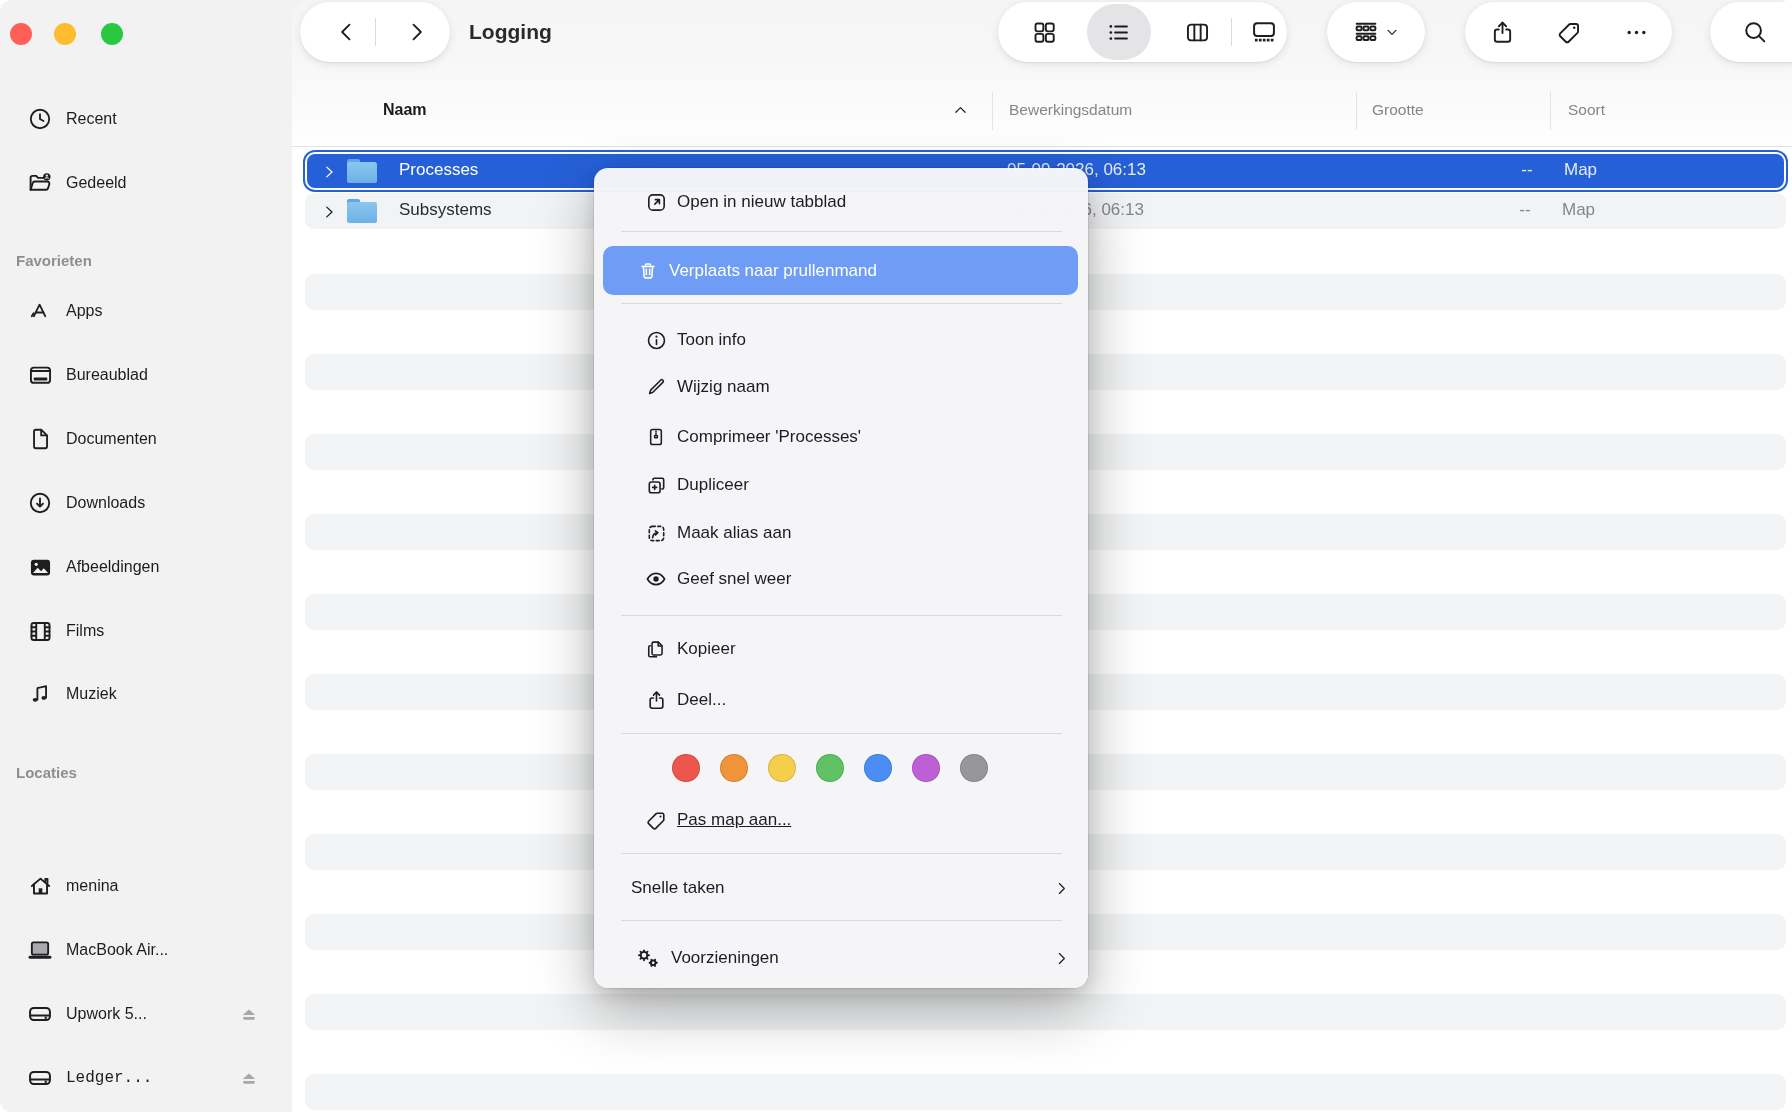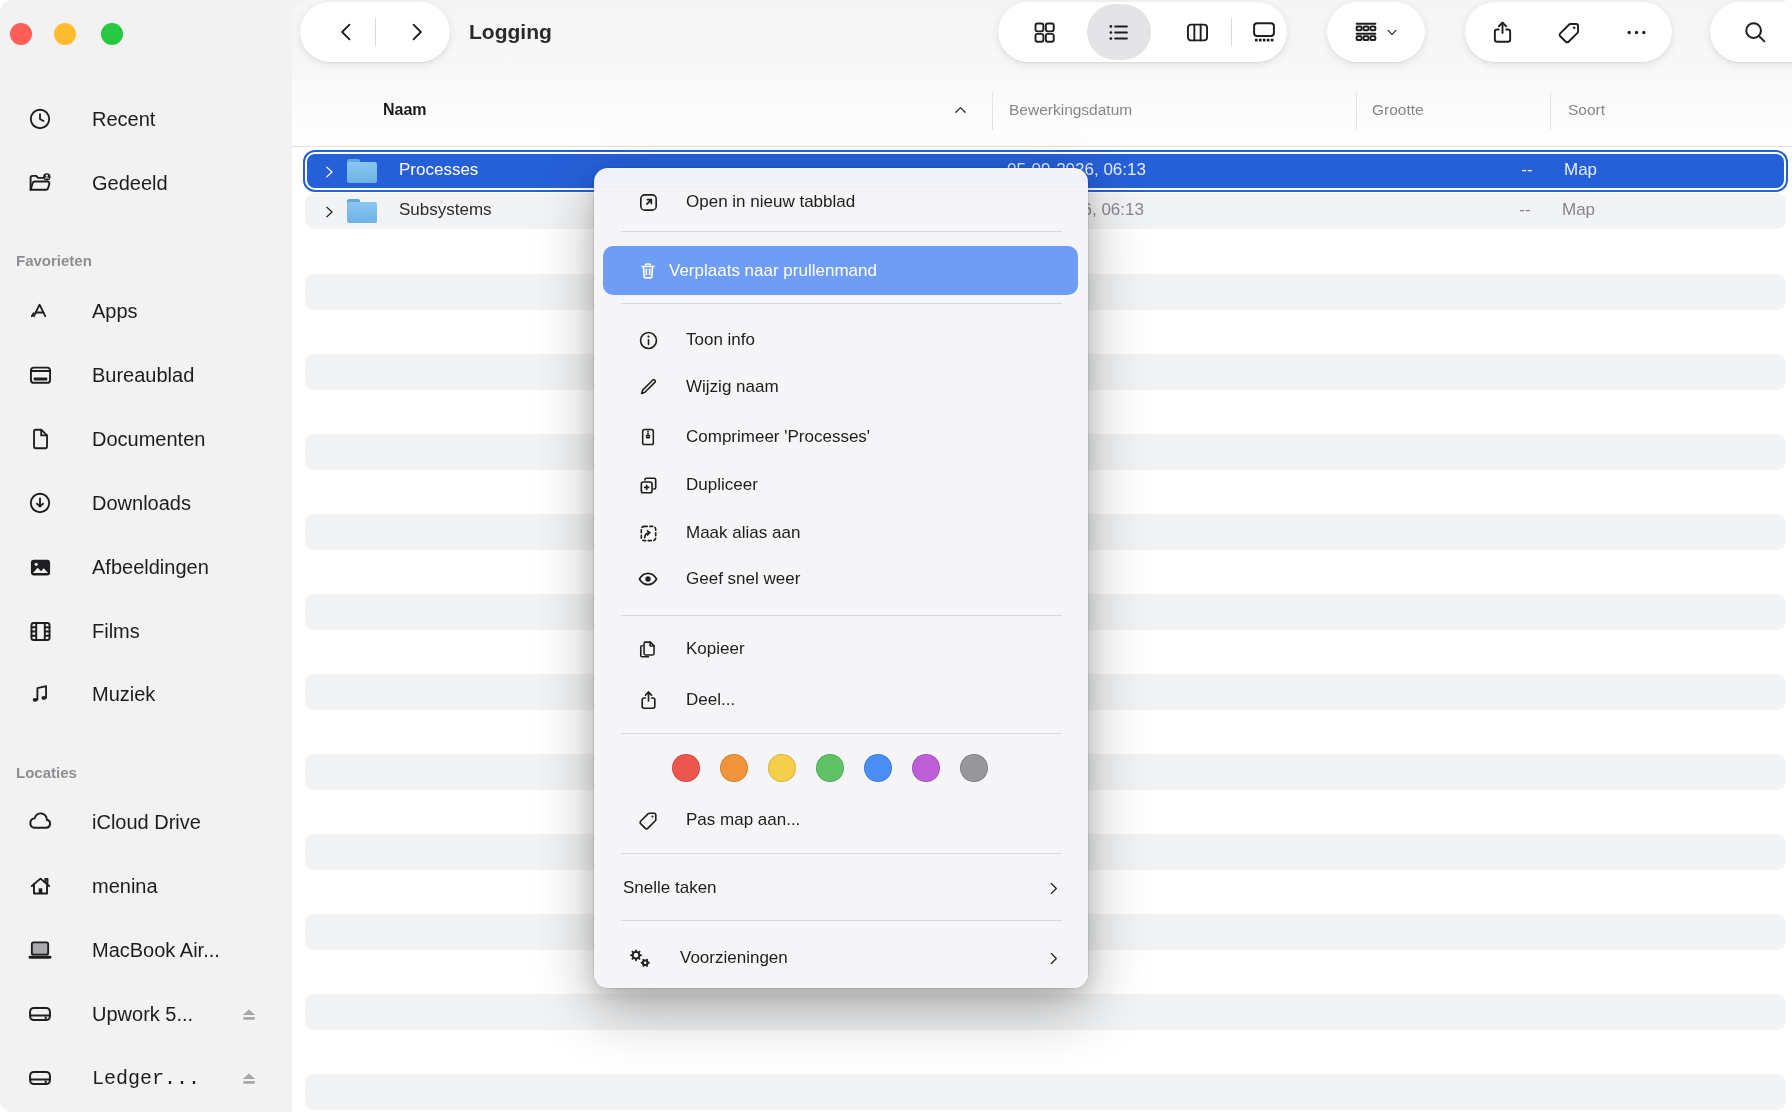--- a/index.html
+++ b/index.html
@@ -3,21 +3,21 @@
 <meta charset="utf-8">
 <style>
   html,body{margin:0;padding:0;background:#ffffff;font-family:"Liberation Sans","DejaVu Sans",sans-serif;}
   .window{position:relative;width:1792px;height:1112px;background:#f2f2f3;border-radius:12px;overflow:hidden;
           -webkit-font-smoothing:antialiased;}
   
   .sidebar{position:absolute;left:0;top:0;width:292px;height:100%;background:#f2f2f3;}
   .tl{position:absolute;top:23px;width:22px;height:22px;border-radius:50%;}
   .side-item{position:absolute;left:0;width:292px;height:44px;display:flex;align-items:center;}
   .side-ico{position:absolute;left:24px;width:32px;height:32px;display:flex;align-items:center;justify-content:center;}
-  .side-lbl{position:absolute;left:92px;font-size:20px;color:#1d1d1f;white-space:nowrap;}
+  .side-lbl{position:absolute;left:66px;font-size:16px;color:#1d1d1f;white-space:nowrap;}
   .side-head{position:absolute;left:16px;font-size:15px;font-weight:700;color:#8e8e93;white-space:nowrap;}
   .eject{position:absolute;left:238px;top:11px;}
   
   .content{position:absolute;left:292px;top:0;width:1500px;height:1112px;border-top-left-radius:16px;
            background:linear-gradient(180deg,#f5f5f6 0px,#f7f7f8 60px,#fcfcfd 120px,#ffffff 150px);}
   .pill{position:absolute;top:2px;height:60px;background:#ffffff;border-radius:31px;
         box-shadow:0 1px 1px rgba(0,0,0,.06),0 2px 8px rgba(0,0,0,.10);}
   .tbtn{position:absolute;top:0;height:60px;display:flex;align-items:center;justify-content:center;cursor:default;}
   .title{position:absolute;left:177px;top:0;height:64px;display:flex;align-items:center;
          font-size:21px;font-weight:700;color:#2a2a2c;}
@@ -38,22 +38,22 @@
   .row-plain .dim{color:#87878b;}
   .row-sel .dim{color:rgba(255,255,255,.88);}
   .folder{width:30px;height:24px;position:relative;}
   .folder .tab{position:absolute;left:0;top:0;width:13px;height:7px;border-radius:2px 2px 0 0;background:#5ea9e0;}
   .folder .body{position:absolute;left:0;top:3px;width:30px;height:21px;border-radius:2.5px;
                 background:linear-gradient(180deg,#8ac6ef,#6cb2e6);}
   
   .menu{position:absolute;left:594px;top:168px;width:494px;height:820px;background:rgba(245,245,247,.98);
         border-radius:14px;box-shadow:0 0 0 .5px rgba(0,0,0,.14),0 22px 60px rgba(0,0,0,.30),0 6px 18px rgba(0,0,0,.12);
         z-index:50;}
-  .m-item{position:absolute;left:0;width:100%;height:48px;display:flex;align-items:center;
-          padding-left:42px;box-sizing:border-box;font-size:17px;color:#1d1d1f;white-space:nowrap;gap:17px;}
+  .m-item{position:absolute;left:8px;width:100%;height:48px;display:flex;align-items:center;
+          padding-left:42px;box-sizing:border-box;font-size:17px;color:#1d1d1f;white-space:nowrap;}
   .m-item .mi{width:24px;height:24px;margin-right:9px;display:flex;align-items:center;justify-content:center;flex:0 0 24px;}
   .m-hl{position:absolute;left:9px;top:78px;width:475px;height:49px;background:#6f9cf4;border-radius:10px;
         display:flex;align-items:center;padding-left:33px;box-sizing:border-box;font-size:17px;color:#ffffff;white-space:nowrap;}
   .m-hl .mi{width:24px;height:24px;margin-right:9px;display:flex;align-items:center;justify-content:center;}
   .m-sep{position:absolute;left:27px;width:441px;height:1px;background:rgba(0,0,0,.115);}
   .m-chev{position:absolute;right:26px;}
   .dots{position:absolute;left:78px;top:586px;display:flex;gap:20px;}
   .dot{width:28px;height:28px;border-radius:50%;box-shadow:inset 0 0 0 1px rgba(0,0,0,.12);}
   svg{display:block;}
   .s{stroke:#1e1e20;fill:none;stroke-width:1.7;stroke-linecap:round;stroke-linejoin:round;}
@@ -157,28 +157,20 @@
             <path class="s" stroke-width="2" d="M9.6 17.2V6.6l8-1.8v10.6"></path>
             <ellipse class="f" cx="7.5" cy="17.4" rx="2.2" ry="1.8"></ellipse>
             <ellipse class="f" cx="15.5" cy="15.6" rx="2.2" ry="1.8"></ellipse>
           </svg>
       </span>
       <span class="side-lbl">Muziek</span>
     </div>
 
     <div class="side-head" style="top:764px;">Locaties</div>
 
-    <div class="side-item" style="top:800px;">
-      <span class="side-ico">
-        <svg width="28" height="28" viewBox="0 0 24 24">
-            <path class="s" d="M7 17h10.3a3.5 3.5 0 0 0 .6-6.9A5.3 5.3 0 0 0 7.4 8.9 4.1 4.1 0 0 0 7 17z"></path>
-          </svg>
-      </span>
-      <span class="side-lbl">iCloud Drive</span>
-    </div>
     <div class="side-item" style="top:864px;">
       <span class="side-ico">
         <svg width="27" height="27" viewBox="0 0 24 24">
             <path class="s" d="M4.3 11.6L12 5l7.7 6.6"></path>
             <path class="s" d="M6.2 10v8.2h11.6V10"></path>
             <path class="s" d="M16.3 7.3V5.2h1.9v3.7"></path>
             <rect class="f" x="10.4" y="13.6" width="3.2" height="4.6"></rect>
           </svg>
       </span>
       <span class="side-lbl">menina</span>
@@ -506,21 +498,21 @@
     <div class="dots">
         <div class="dot" style="background: rgb(236, 86, 77);"></div>
         <div class="dot" style="background: rgb(240, 148, 60);"></div>
         <div class="dot" style="background: rgb(245, 206, 75);"></div>
         <div class="dot" style="background: rgb(95, 195, 101);"></div>
         <div class="dot" style="background: rgb(74, 142, 245);"></div>
         <div class="dot" style="background: rgb(191, 95, 216);"></div>
         <div class="dot" style="background: rgb(150, 150, 155);"></div>
       </div>
 
-    <div class="m-item" style="top:628px;">
+    <div class="m-item" style="top:628px;text-decoration:underline;">
       <span class="mi">
         <svg width="23" height="23" viewBox="0 0 24 24">
             <path class="s" d="M12.9 4.4h4.9c1 0 1.8.8 1.8 1.8v4.9c0 .5-.2.9-.5 1.2l-7.9 7.9c-.7.7-1.8.7-2.5 0l-4.9-4.9c-.7-.7-.7-1.8 0-2.5l7.9-7.9c.3-.3.7-.5 1.2-.5z"></path>
             <circle class="f" cx="16.2" cy="7.8" r="1.1"></circle>
           </svg>
       </span>
       <span>Pas map aan...</span>
     </div>
     <div class="m-sep" style="top:685px;"></div>
 

